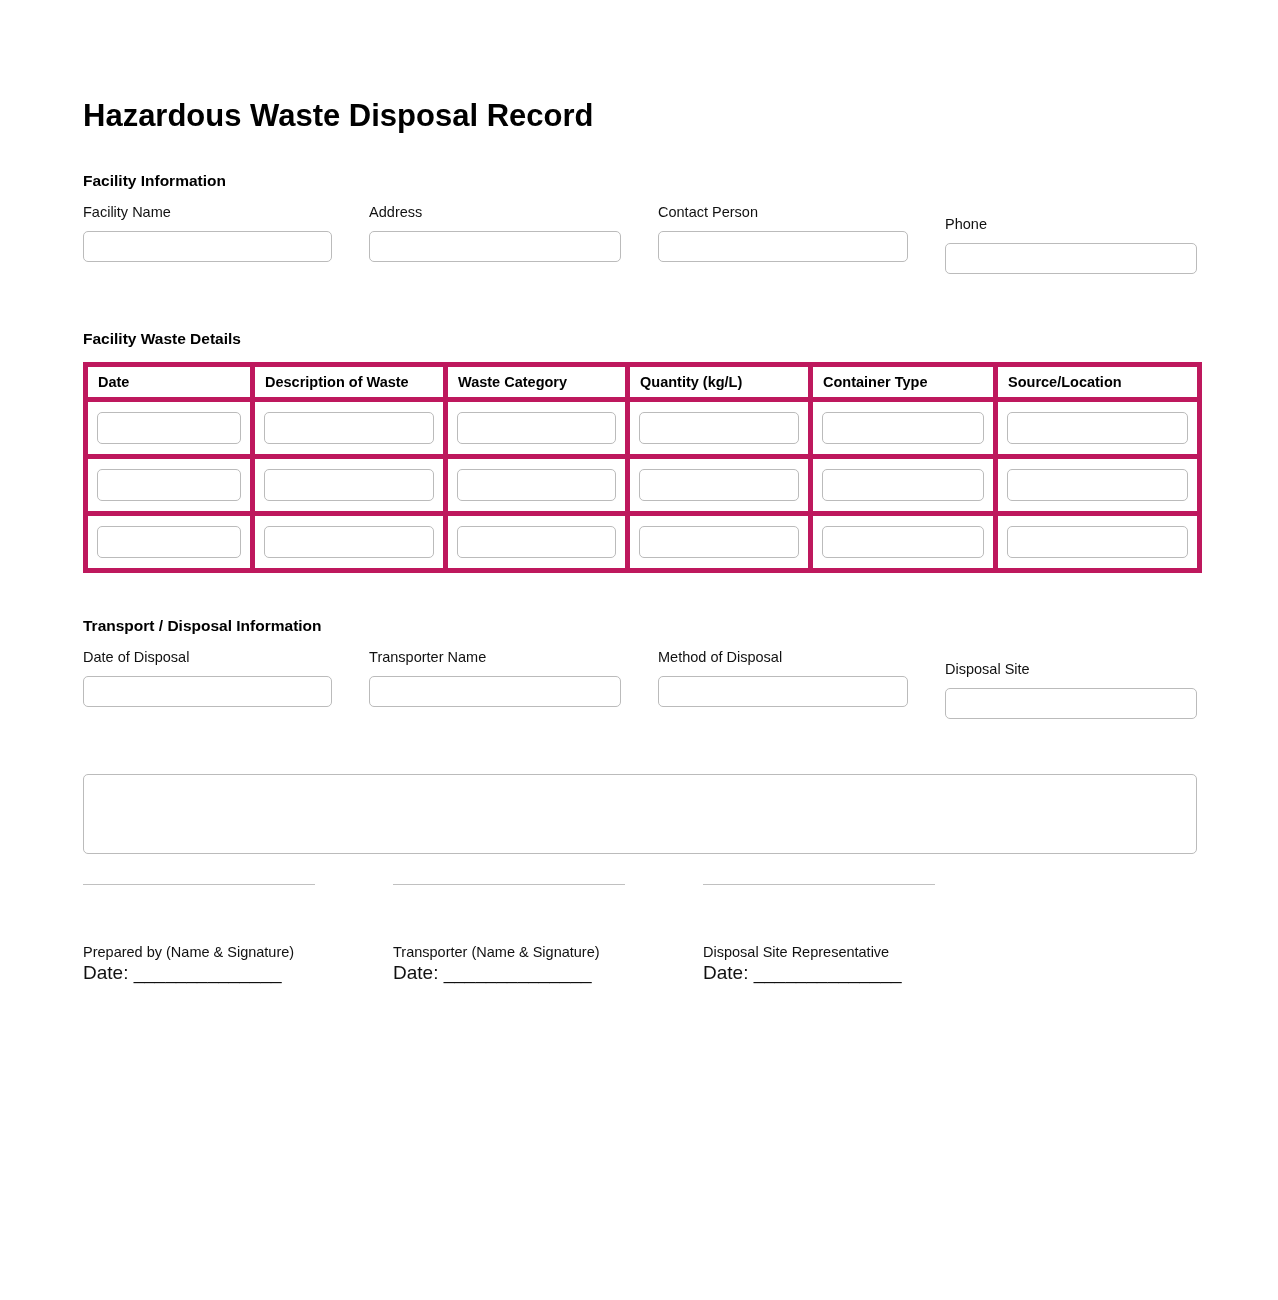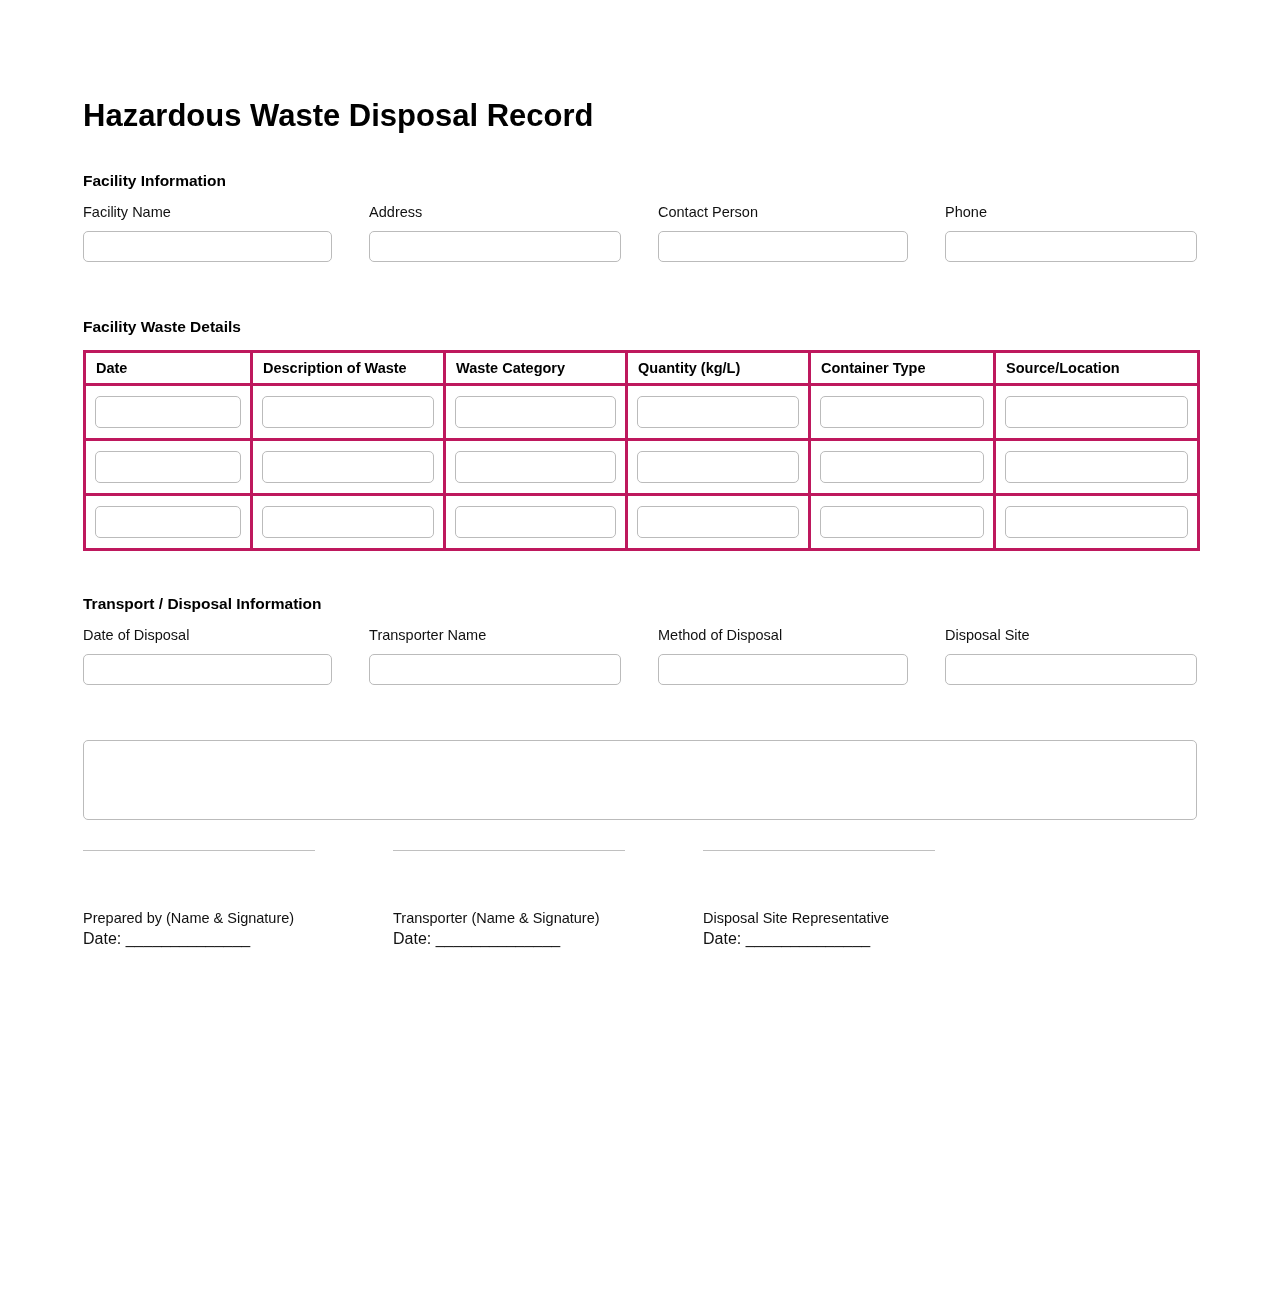--- a/index.html
+++ b/index.html
@@ -50,21 +50,21 @@
   
   .field-row {
     display: flex;
     gap: 16px;
     margin-bottom: 0;
   }
   .field {
     box-sizing: border-box;
     padding-right: 21px;
   }
-  .field:last-child { padding-right: 0; }
+  .field:last-child { padding-right: 0; margin-top: 12px; }
   .field-label {
     display: block;
     font-size: 14.5px;
     line-height: 17px;
     color: #111;
     margin-bottom: 10px;
     white-space: nowrap;
   }
   .text-input {
     display: block;
@@ -96,21 +96,21 @@
   .gap-after-transport { height: 55px; }
 
   
   .waste-table {
     border-collapse: collapse;
     width: 1114px;
     table-layout: fixed;
   }
   .waste-table th,
   .waste-table td {
-    border: 3px solid #be185d;
+    border: 5px solid #be185d;
     padding: 0;
     vertical-align: middle;
   }
   .waste-table th {
     text-align: left;
     font-size: 14.5px;
     font-weight: bold;
     height: 30px;
     padding: 0 0 0 10px;
     color: #000;
@@ -177,21 +177,21 @@
     margin-bottom: 58px;
   }
   .sign-label {
     font-size: 14.5px;
     line-height: 18px;
     color: #111;
     white-space: nowrap;
     display: block;
   }
   .sign-date {
-    font-size: 16px;
+    font-size: 19px;
     line-height: 18px;
     color: #111;
     white-space: nowrap;
     display: block;
     margin-top: 3px;
   }
 </style>
 </head>
 <body>
 

